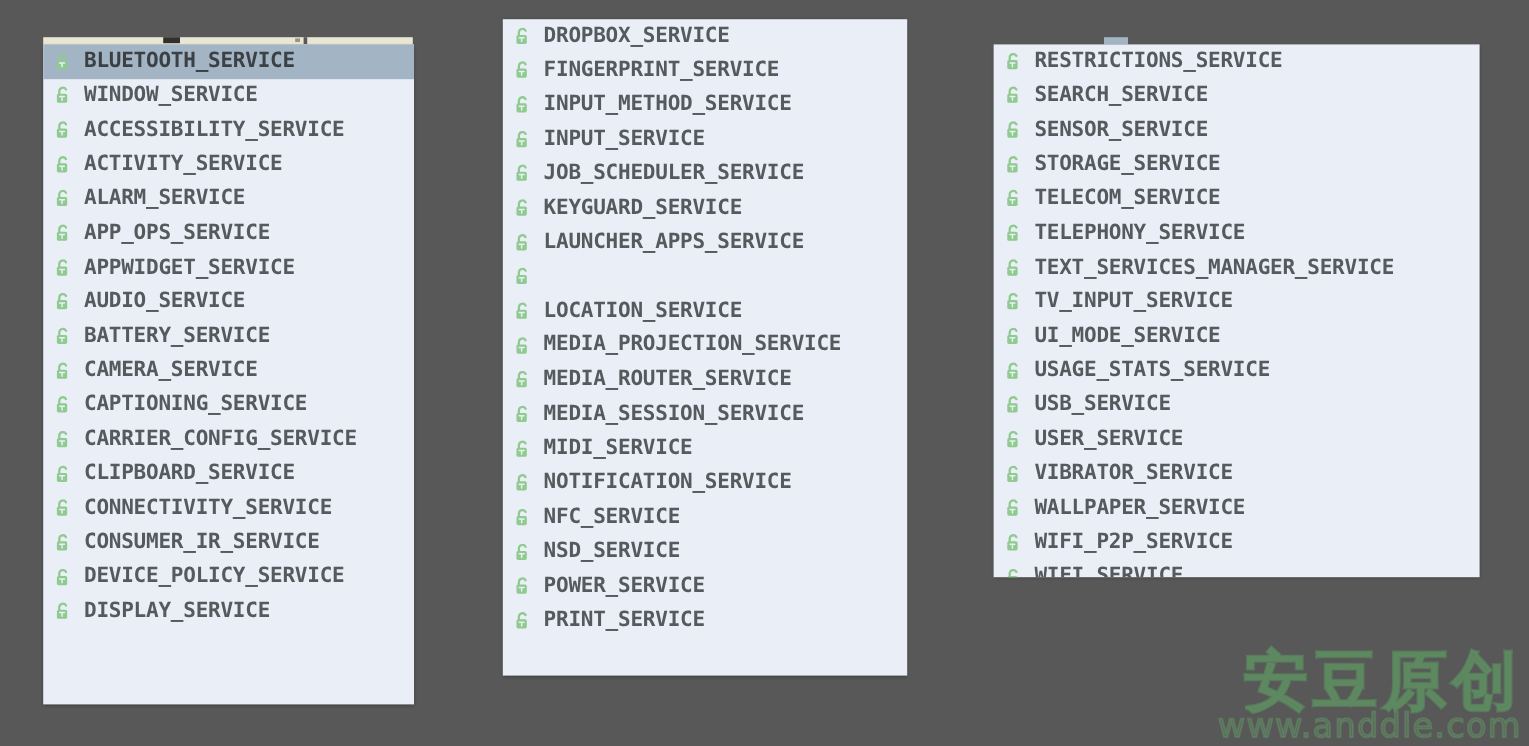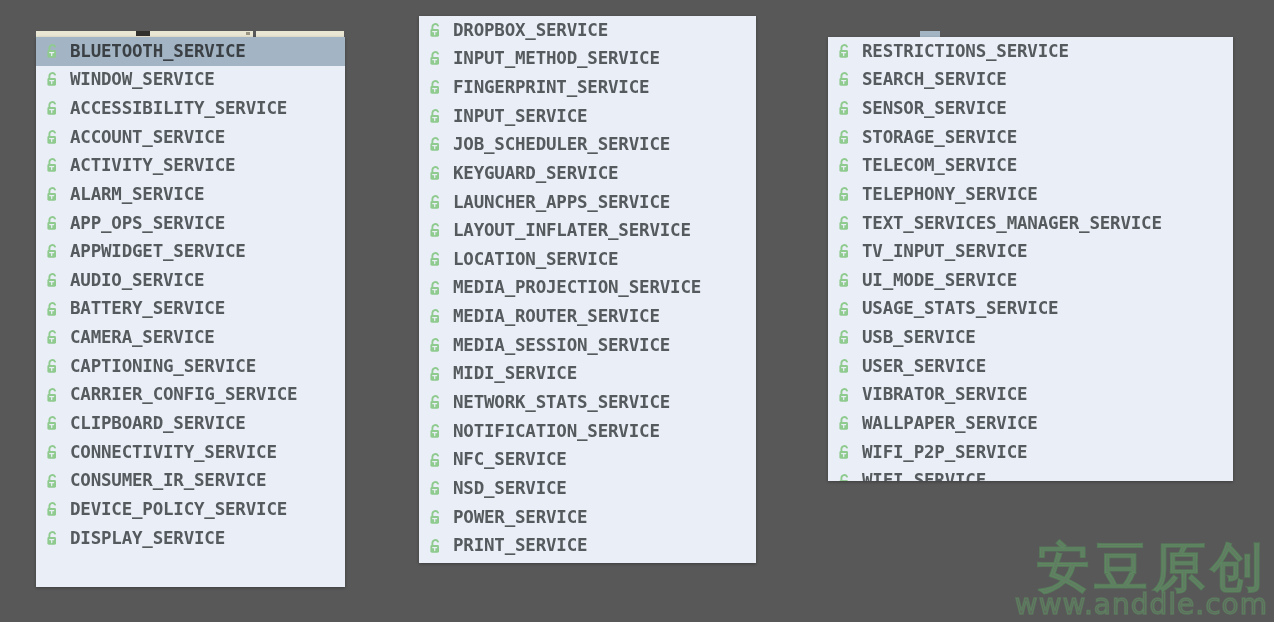--- a/index.html
+++ b/index.html
@@ -111,21 +111,21 @@
     position: absolute;
     right: 6px;
     bottom: 2px;
     text-align: right;
     pointer-events: none;
     user-select: none;
   }
   .wm-cn {
     font-family: "DejaVu Sans", "Liberation Sans", sans-serif;
     font-size: 54px;
-    font-weight: normal;
+    font-weight: bold;
     line-height: 1.02;
     letter-spacing: 4px;
     color: rgba(120,175,120,0.28);
     -webkit-text-stroke: 2px rgba(90,150,95,0.50);
     text-shadow: 0 0 1px rgba(90,150,95,0.25);
   }
   .wm-url {
     font-family: "DejaVu Sans", "Liberation Sans", sans-serif;
     font-size: 28px;
     line-height: 1.02;
@@ -171,28 +171,20 @@
           <path d="M5.7 9.5 h4.0 M7.7 9.5 v3.1" stroke="#eaeff7" stroke-width="1.25" stroke-linecap="round"></path>
         </svg>
         <span class="row-label">ACCESSIBILITY_SERVICE</span>
       </div>
       <div class="completion-row">
         <svg class="row-icon" viewBox="0 0 17 17">
           <path d="M5.4 7.3 V4.9 a3.0 3.0 0 0 1 5.6 -1.3" fill="none" stroke="#8fca8f" stroke-width="1.9" stroke-linecap="round"></path>
           <rect x="3.4" y="7.1" width="8.6" height="7.6" rx="1.4" fill="#8fca8f"></rect>
           <path d="M5.7 9.5 h4.0 M7.7 9.5 v3.1" stroke="#eaeff7" stroke-width="1.25" stroke-linecap="round"></path>
         </svg>
-        <span class="row-label">ACCOUNT_SERVICE</span>
-      </div>
-      <div class="completion-row">
-        <svg class="row-icon" viewBox="0 0 17 17">
-          <path d="M5.4 7.3 V4.9 a3.0 3.0 0 0 1 5.6 -1.3" fill="none" stroke="#8fca8f" stroke-width="1.9" stroke-linecap="round"></path>
-          <rect x="3.4" y="7.1" width="8.6" height="7.6" rx="1.4" fill="#8fca8f"></rect>
-          <path d="M5.7 9.5 h4.0 M7.7 9.5 v3.1" stroke="#eaeff7" stroke-width="1.25" stroke-linecap="round"></path>
-        </svg>
         <span class="row-label">ACTIVITY_SERVICE</span>
       </div>
       <div class="completion-row">
         <svg class="row-icon" viewBox="0 0 17 17">
           <path d="M5.4 7.3 V4.9 a3.0 3.0 0 0 1 5.6 -1.3" fill="none" stroke="#8fca8f" stroke-width="1.9" stroke-linecap="round"></path>
           <rect x="3.4" y="7.1" width="8.6" height="7.6" rx="1.4" fill="#8fca8f"></rect>
           <path d="M5.7 9.5 h4.0 M7.7 9.5 v3.1" stroke="#eaeff7" stroke-width="1.25" stroke-linecap="round"></path>
         </svg>
         <span class="row-label">ALARM_SERVICE</span>
       </div>
@@ -301,36 +293,36 @@
           <path d="M5.7 9.5 h4.0 M7.7 9.5 v3.1" stroke="#eaeff7" stroke-width="1.25" stroke-linecap="round"></path>
         </svg>
         <span class="row-label">DROPBOX_SERVICE</span>
       </div>
       <div class="completion-row">
         <svg class="row-icon" viewBox="0 0 17 17">
           <path d="M5.4 7.3 V4.9 a3.0 3.0 0 0 1 5.6 -1.3" fill="none" stroke="#8fca8f" stroke-width="1.9" stroke-linecap="round"></path>
           <rect x="3.4" y="7.1" width="8.6" height="7.6" rx="1.4" fill="#8fca8f"></rect>
           <path d="M5.7 9.5 h4.0 M7.7 9.5 v3.1" stroke="#eaeff7" stroke-width="1.25" stroke-linecap="round"></path>
         </svg>
+        <span class="row-label">FINGERPRINT_SERVICE</span>
+      </div>
+      <div class="completion-row">
+        <svg class="row-icon" viewBox="0 0 17 17">
+          <path d="M5.4 7.3 V4.9 a3.0 3.0 0 0 1 5.6 -1.3" fill="none" stroke="#8fca8f" stroke-width="1.9" stroke-linecap="round"></path>
+          <rect x="3.4" y="7.1" width="8.6" height="7.6" rx="1.4" fill="#8fca8f"></rect>
+          <path d="M5.7 9.5 h4.0 M7.7 9.5 v3.1" stroke="#eaeff7" stroke-width="1.25" stroke-linecap="round"></path>
+        </svg>
         <span class="row-label">INPUT_METHOD_SERVICE</span>
       </div>
       <div class="completion-row">
         <svg class="row-icon" viewBox="0 0 17 17">
           <path d="M5.4 7.3 V4.9 a3.0 3.0 0 0 1 5.6 -1.3" fill="none" stroke="#8fca8f" stroke-width="1.9" stroke-linecap="round"></path>
           <rect x="3.4" y="7.1" width="8.6" height="7.6" rx="1.4" fill="#8fca8f"></rect>
           <path d="M5.7 9.5 h4.0 M7.7 9.5 v3.1" stroke="#eaeff7" stroke-width="1.25" stroke-linecap="round"></path>
         </svg>
-        <span class="row-label">FINGERPRINT_SERVICE</span>
-      </div>
-      <div class="completion-row">
-        <svg class="row-icon" viewBox="0 0 17 17">
-          <path d="M5.4 7.3 V4.9 a3.0 3.0 0 0 1 5.6 -1.3" fill="none" stroke="#8fca8f" stroke-width="1.9" stroke-linecap="round"></path>
-          <rect x="3.4" y="7.1" width="8.6" height="7.6" rx="1.4" fill="#8fca8f"></rect>
-          <path d="M5.7 9.5 h4.0 M7.7 9.5 v3.1" stroke="#eaeff7" stroke-width="1.25" stroke-linecap="round"></path>
-        </svg>
         <span class="row-label">INPUT_SERVICE</span>
       </div>
       <div class="completion-row">
         <svg class="row-icon" viewBox="0 0 17 17">
           <path d="M5.4 7.3 V4.9 a3.0 3.0 0 0 1 5.6 -1.3" fill="none" stroke="#8fca8f" stroke-width="1.9" stroke-linecap="round"></path>
           <rect x="3.4" y="7.1" width="8.6" height="7.6" rx="1.4" fill="#8fca8f"></rect>
           <path d="M5.7 9.5 h4.0 M7.7 9.5 v3.1" stroke="#eaeff7" stroke-width="1.25" stroke-linecap="round"></path>
         </svg>
         <span class="row-label">JOB_SCHEDULER_SERVICE</span>
       </div>
@@ -349,21 +341,20 @@
           <path d="M5.7 9.5 h4.0 M7.7 9.5 v3.1" stroke="#eaeff7" stroke-width="1.25" stroke-linecap="round"></path>
         </svg>
         <span class="row-label">LAUNCHER_APPS_SERVICE</span>
       </div>
       <div class="completion-row">
         <svg class="row-icon" viewBox="0 0 17 17">
           <path d="M5.4 7.3 V4.9 a3.0 3.0 0 0 1 5.6 -1.3" fill="none" stroke="#8fca8f" stroke-width="1.9" stroke-linecap="round"></path>
           <rect x="3.4" y="7.1" width="8.6" height="7.6" rx="1.4" fill="#8fca8f"></rect>
           <path d="M5.7 9.5 h4.0 M7.7 9.5 v3.1" stroke="#eaeff7" stroke-width="1.25" stroke-linecap="round"></path>
         </svg>
-        <span class="row-label">LAYOUT_INFLATER_SERVICE</span>
       </div>
       <div class="completion-row">
         <svg class="row-icon" viewBox="0 0 17 17">
           <path d="M5.4 7.3 V4.9 a3.0 3.0 0 0 1 5.6 -1.3" fill="none" stroke="#8fca8f" stroke-width="1.9" stroke-linecap="round"></path>
           <rect x="3.4" y="7.1" width="8.6" height="7.6" rx="1.4" fill="#8fca8f"></rect>
           <path d="M5.7 9.5 h4.0 M7.7 9.5 v3.1" stroke="#eaeff7" stroke-width="1.25" stroke-linecap="round"></path>
         </svg>
         <span class="row-label">LOCATION_SERVICE</span>
       </div>
       <div class="completion-row">
@@ -390,28 +381,20 @@
         </svg>
         <span class="row-label">MEDIA_SESSION_SERVICE</span>
       </div>
       <div class="completion-row">
         <svg class="row-icon" viewBox="0 0 17 17">
           <path d="M5.4 7.3 V4.9 a3.0 3.0 0 0 1 5.6 -1.3" fill="none" stroke="#8fca8f" stroke-width="1.9" stroke-linecap="round"></path>
           <rect x="3.4" y="7.1" width="8.6" height="7.6" rx="1.4" fill="#8fca8f"></rect>
           <path d="M5.7 9.5 h4.0 M7.7 9.5 v3.1" stroke="#eaeff7" stroke-width="1.25" stroke-linecap="round"></path>
         </svg>
         <span class="row-label">MIDI_SERVICE</span>
-      </div>
-      <div class="completion-row">
-        <svg class="row-icon" viewBox="0 0 17 17">
-          <path d="M5.4 7.3 V4.9 a3.0 3.0 0 0 1 5.6 -1.3" fill="none" stroke="#8fca8f" stroke-width="1.9" stroke-linecap="round"></path>
-          <rect x="3.4" y="7.1" width="8.6" height="7.6" rx="1.4" fill="#8fca8f"></rect>
-          <path d="M5.7 9.5 h4.0 M7.7 9.5 v3.1" stroke="#eaeff7" stroke-width="1.25" stroke-linecap="round"></path>
-        </svg>
-        <span class="row-label">NETWORK_STATS_SERVICE</span>
       </div>
       <div class="completion-row">
         <svg class="row-icon" viewBox="0 0 17 17">
           <path d="M5.4 7.3 V4.9 a3.0 3.0 0 0 1 5.6 -1.3" fill="none" stroke="#8fca8f" stroke-width="1.9" stroke-linecap="round"></path>
           <rect x="3.4" y="7.1" width="8.6" height="7.6" rx="1.4" fill="#8fca8f"></rect>
           <path d="M5.7 9.5 h4.0 M7.7 9.5 v3.1" stroke="#eaeff7" stroke-width="1.25" stroke-linecap="round"></path>
         </svg>
         <span class="row-label">NOTIFICATION_SERVICE</span>
       </div>
       <div class="completion-row">

